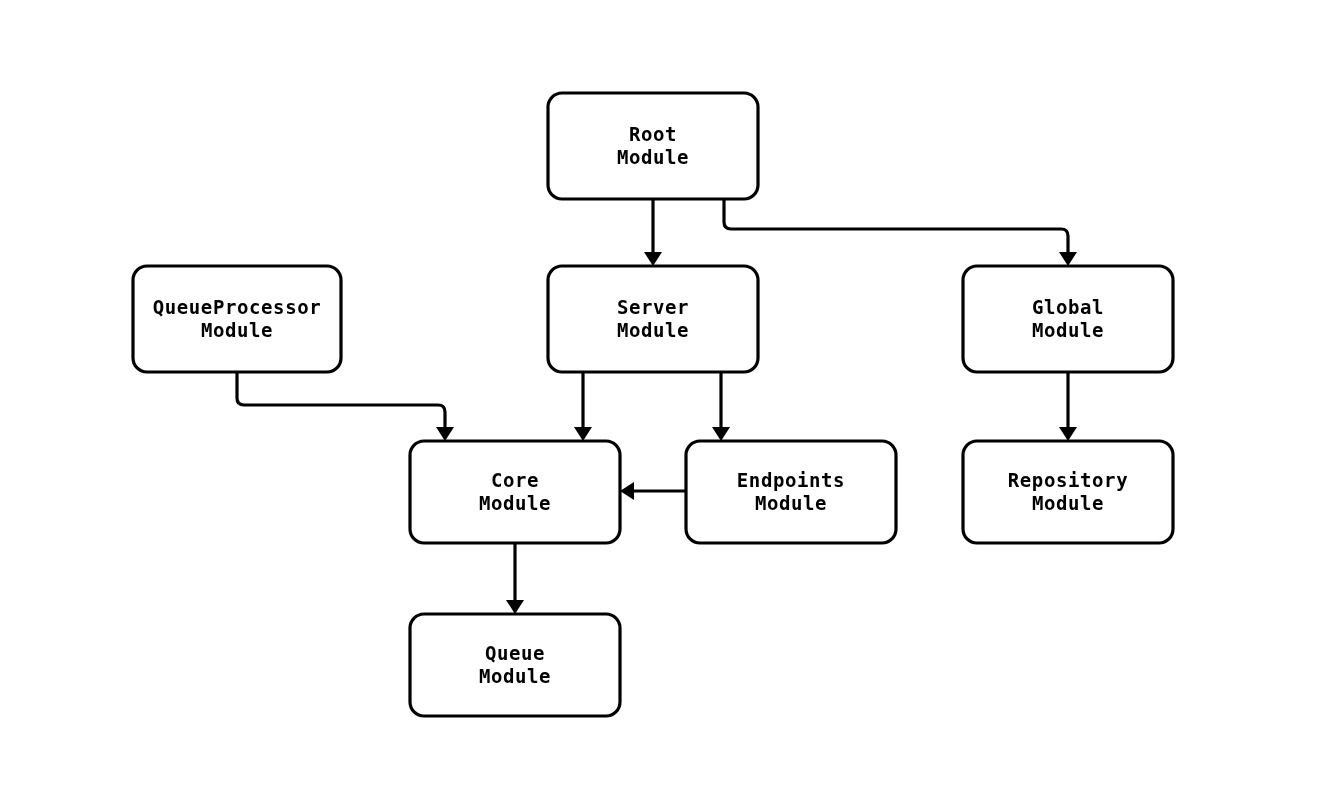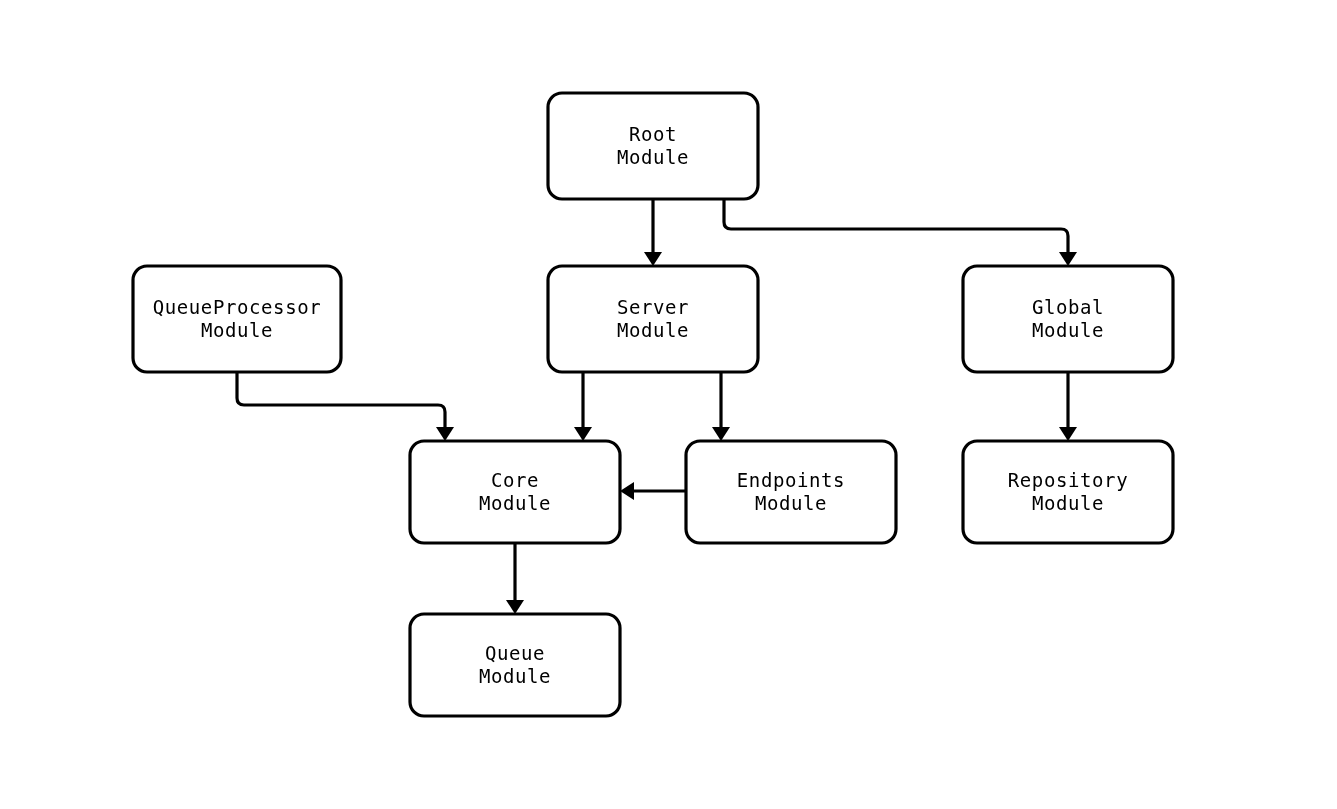--- a/index.html
+++ b/index.html
@@ -12,20 +12,21 @@
     width: 1337px;
     height: 809px;
     overflow: hidden;
     font-family: "DejaVu Sans Mono", "Liberation Mono", monospace;
   }
   #diagram-root {
     position: relative;
     width: 1337px;
     height: 809px;
     background: #ffffff;
+    font-weight: bold;
   }
   svg#diagram-canvas {
     display: block;
     width: 1337px;
     height: 809px;
   }
   .node-box {
     fill: #ffffff;
     stroke: #000000;
     stroke-width: 3.2;

